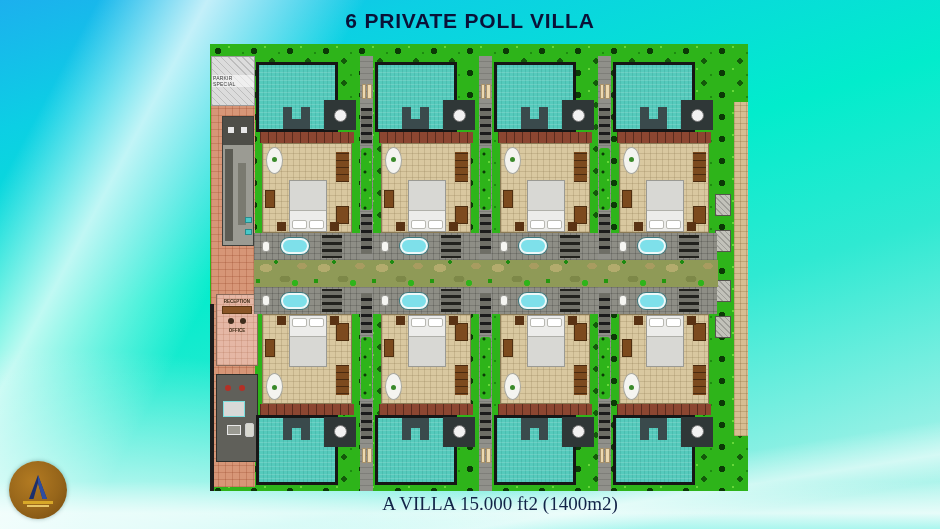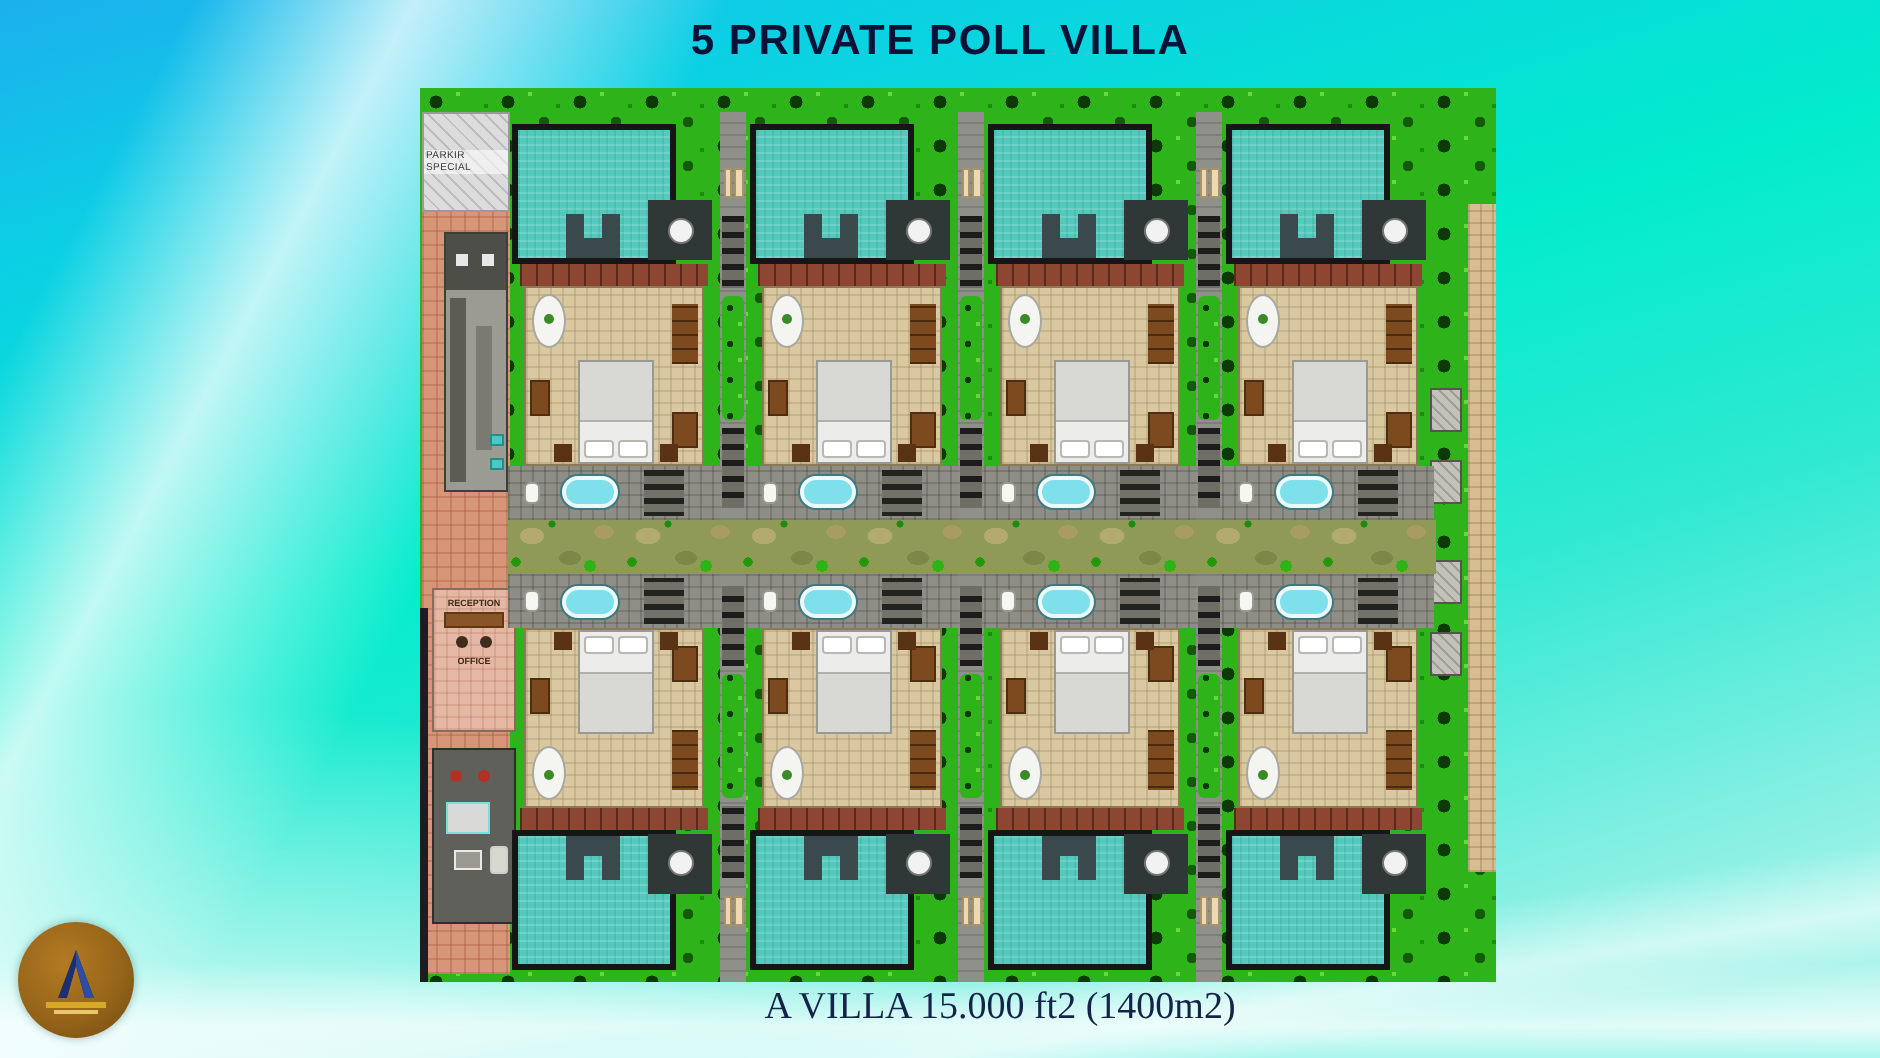--- a/index.html
+++ b/index.html
@@ -202,21 +202,21 @@
       radial-gradient(circle 4px at 4px 21px,  #23980f 58%, transparent 60%),
       radial-gradient(circle 3px at 22px 2px,  #1d8a10 58%, transparent 60%);
     background-size:58px 27px;
   }
 </style>
 </head>
 <body>
 
 <div class="bg"></div>
 
-<div class="page-title">5 PRIVATE POLL VILLA</div>
+<div class="page-title">6 PRIVATE POLL VILLA</div>
 
 <div class="plan">
 
   <div class="parking">
     <span>PARKIR SPECIAL</span>
   </div>
   <div class="service-path"></div>
   <div class="edge-dark"></div>
   <div class="kitchen">
     <div class="k-top"></div>

